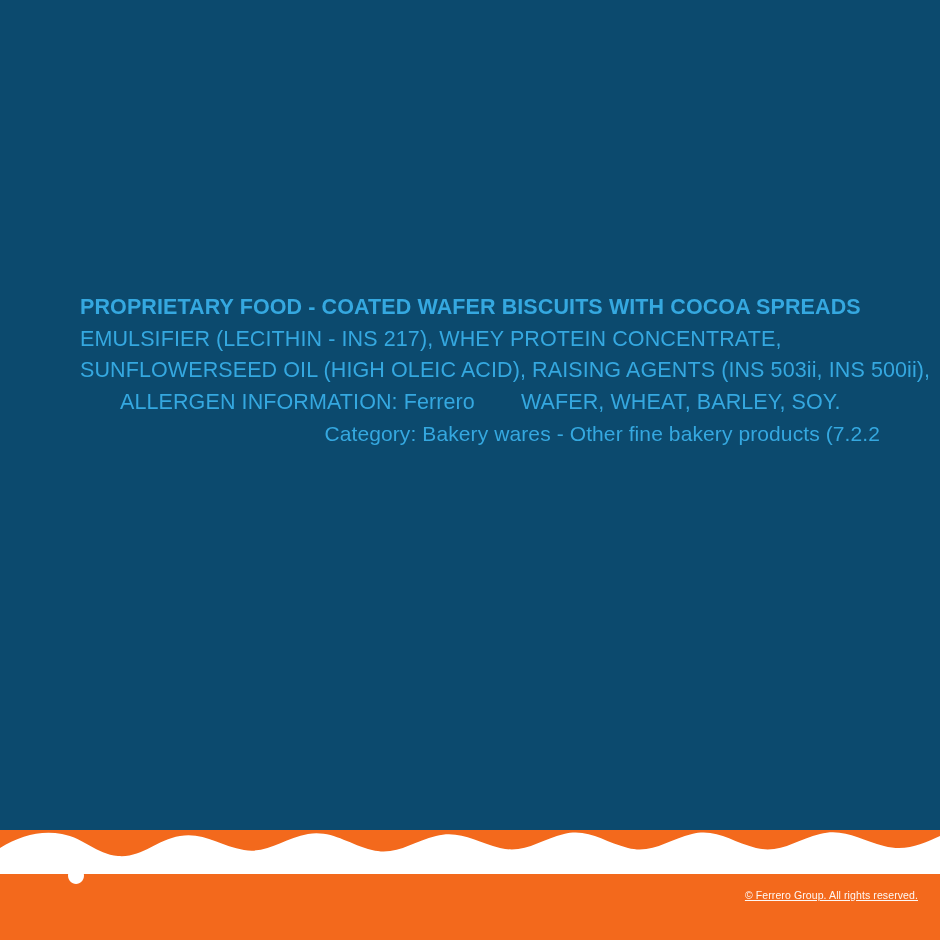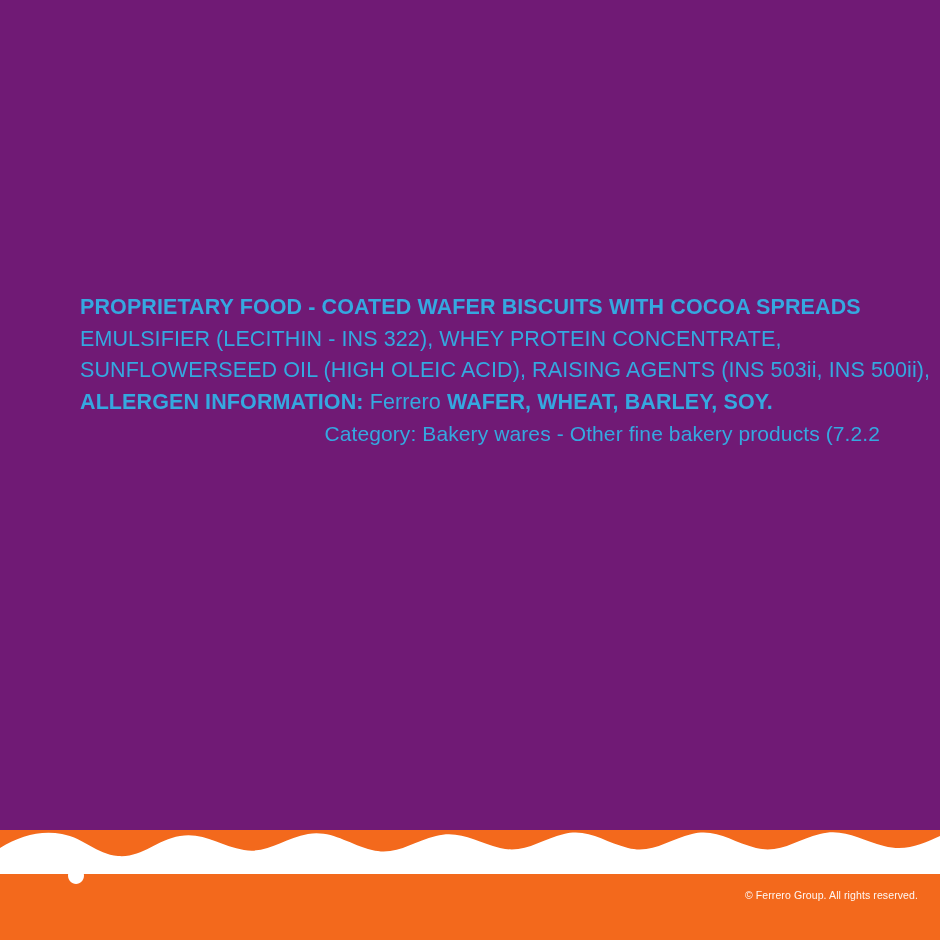--- a/index.html
+++ b/index.html
@@ -11,21 +11,21 @@
     width: 940px;
     height: 940px;
     position: relative;
     overflow: hidden;
     font-family: "Liberation Sans", sans-serif;
   }
 
   .page {
     position: absolute;
     inset: 0;
-    background: #701a75;
+    background: #0c4a6e;
   }
 
   .label-block {
     position: absolute;
     left: 80px;
     top: 292px;
     width: 800px;
   }
 
   .line {
@@ -34,21 +34,22 @@
     line-height: 31.5px;
     letter-spacing: 0.1px;
     white-space: nowrap;
   }
 
   .line.bold {
     font-weight: bold;
   }
 
   .line .inline-bold {
-    font-weight: bold;
+    font-weight: normal;
+    margin-left: 40px;
   }
 
   .line.category {
     font-size: 21px;
     text-align: right;
   }
 
   
   .bottom-band {
     position: absolute;
@@ -78,32 +79,33 @@
   }
 
   .copyright {
     position: absolute;
     right: 22px;
     bottom: 39px;
     color: #ffffff;
     font-size: 10.5px;
     letter-spacing: 0.1px;
     opacity: 0.95;
+    text-decoration: underline;
   }
 </style>
 </head>
 <body>
 
 <div class="page">
 
   <div class="label-block">
 
     <div class="line bold">PROPRIETARY FOOD - COATED WAFER BISCUITS WITH COCOA SPREADS</div>
 
-    <div class="line">EMULSIFIER (LECITHIN - INS 322), WHEY PROTEIN CONCENTRATE,</div>
+    <div class="line">EMULSIFIER (LECITHIN - INS 217), WHEY PROTEIN CONCENTRATE,</div>
     <div class="line">SUNFLOWERSEED OIL (HIGH OLEIC ACID), RAISING AGENTS (INS 503ii, INS 500ii),</div>
 
     <div class="line"><span class="inline-bold">ALLERGEN INFORMATION:</span> <span>Ferrero</span> <span class="inline-bold">WAFER, WHEAT, BARLEY, SOY.</span></div>
 
     <div class="line category">Category: Bakery wares - Other fine bakery products (7.2.2</div>
 
   </div>
 
   <div class="bottom-band">
     <svg class="wave" viewBox="0 0 940 46" preserveAspectRatio="none">

